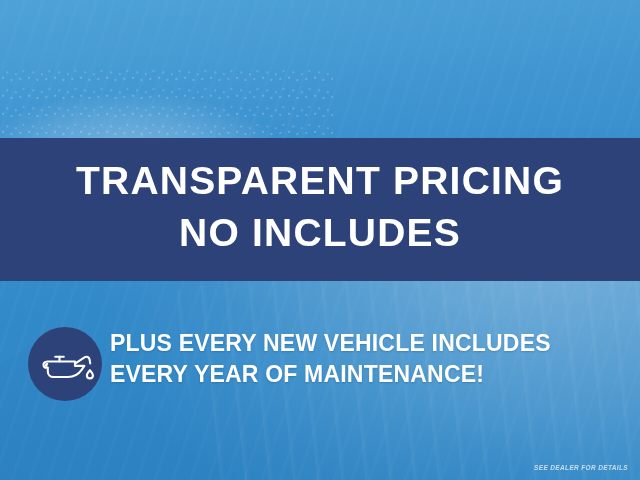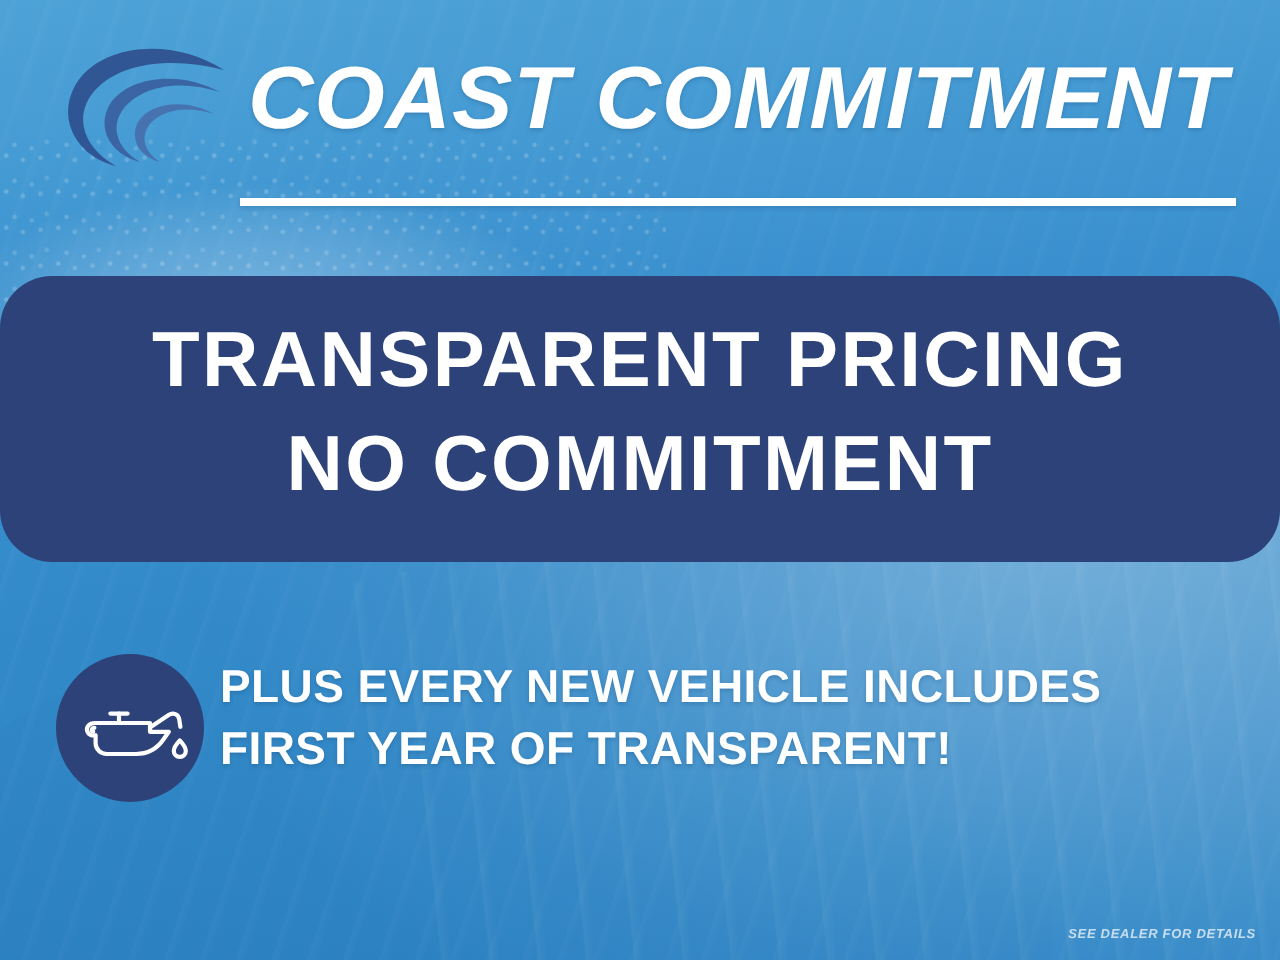--- a/index.html
+++ b/index.html
@@ -162,21 +162,20 @@
   }
 
   
   .navy-band {
     position: absolute;
     left: 0;
     top: 138px;
     width: 640px;
     height: 143px;
     background: #2c4279;
-    border-radius: 26px;
   }
   .navy-line {
     position: absolute;
     left: 0;
     width: 100%;
     color: #ffffff;
     text-align: center;
     font-size: 39px;
     font-weight: bold;
     letter-spacing: 1.2px;
@@ -238,38 +237,24 @@
   <div class="bg-base"></div>
   <div class="bg-top-tint"></div>
   <div class="bg-wave-light"></div>
   <div class="bg-wave-curve"></div>
   <div class="bg-wave-shadow"></div>
   <div class="bg-streaks"></div>
   <div class="bg-streaks2"></div>
   <div class="bg-foam"></div>
   <div class="bg-foam-speckle"></div>
 
-  <div class="header">
-
-    <div class="logo-mark">
-      <svg width="96" height="82" viewBox="0 0 96 82" aria-hidden="true">
-        <path d="M88 19 C62 2 26 6 14 26 C4 43 14 62 34 67 C18 58 13 43 22 31 C34 15 62 12 88 19 Z" fill="#2f4f8e" opacity="0.92"></path>
-        <path d="M86 30 C66 19 40 22 31 36 C24 48 31 61 46 65 C34 58 31 47 38 38 C48 26 68 24 86 30 Z" fill="#3a5f9e" opacity="0.92"></path>
-        <path d="M83 41 C69 33 51 35 45 45 C41 53 45 62 56 65 C48 60 46 52 51 46 C58 38 71 37 83 41 Z" fill="#4770ad" opacity="0.92"></path>
-      </svg>
-    </div>
-
-    <div class="brand-title">COAST COMMITMENT</div>
-
-    <div class="brand-rule"></div>
-  </div>
 
   <div class="navy-band">
     <div class="navy-line l1">TRANSPARENT PRICING</div>
-    <div class="navy-line l2">NO COMMITMENT</div>
+    <div class="navy-line l2">NO INCLUDES</div>
   </div>
 
   <div class="promo">
 
     <div class="promo-badge">
       <svg width="74" height="74" viewBox="0 0 74 74" aria-hidden="true">
         <g fill="none" stroke="#ffffff" stroke-width="2.1" stroke-linecap="round" stroke-linejoin="round">
 
           <path d="M19.5 34.5 C16.5 34.5 15 36.5 15.6 38.6 C16.2 40.6 18.2 41 19.8 40.6
                    L19.8 44.5 C19.8 47.6 22.2 50 25.4 50 L40 50
@@ -286,19 +271,19 @@
           <path d="M61.9 43.2 C61.9 43.2 58.9 46.4 58.9 48.5
                    C58.9 50.2 60.2 51.4 61.9 51.4
                    C63.6 51.4 64.9 50.2 64.9 48.5
                    C64.9 46.4 61.9 43.2 61.9 43.2 Z"></path>
         </g>
       </svg>
     </div>
 
     <div class="promo-text">
       <span class="ln">PLUS EVERY NEW VEHICLE INCLUDES</span>
-      <span class="ln">FIRST YEAR OF TRANSPARENT!</span>
+      <span class="ln">EVERY YEAR OF MAINTENANCE!</span>
     </div>
   </div>
 
   <div class="disclaimer">SEE DEALER FOR DETAILS</div>
 
 </div>
 
 </body></html>

